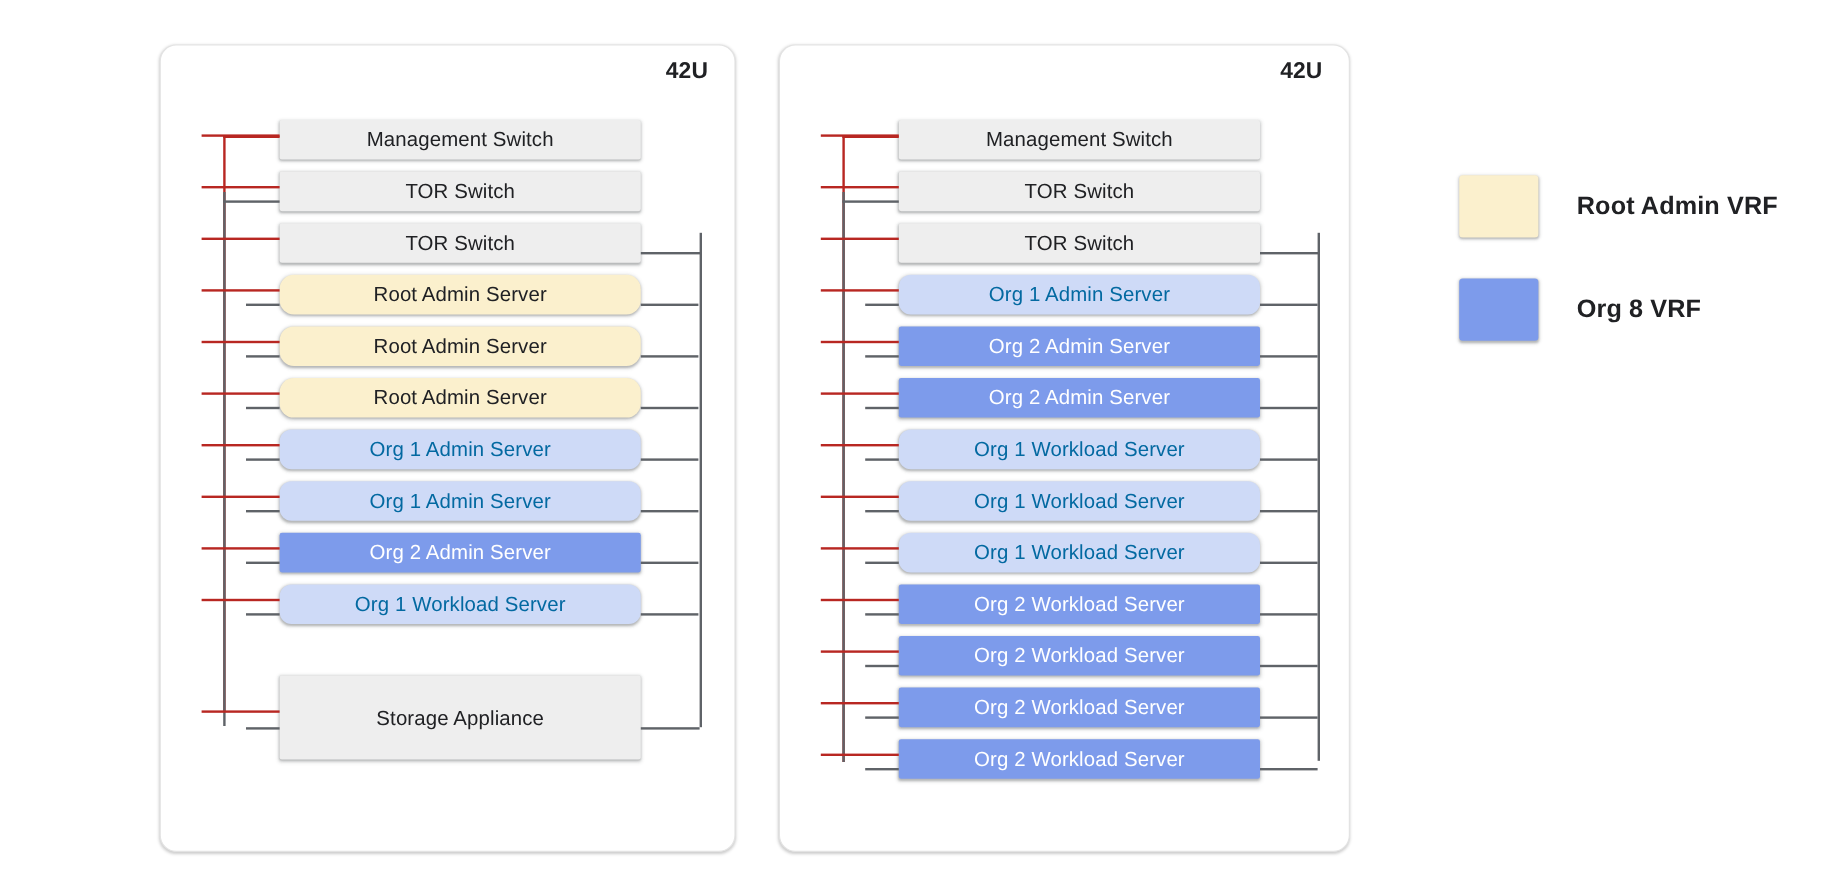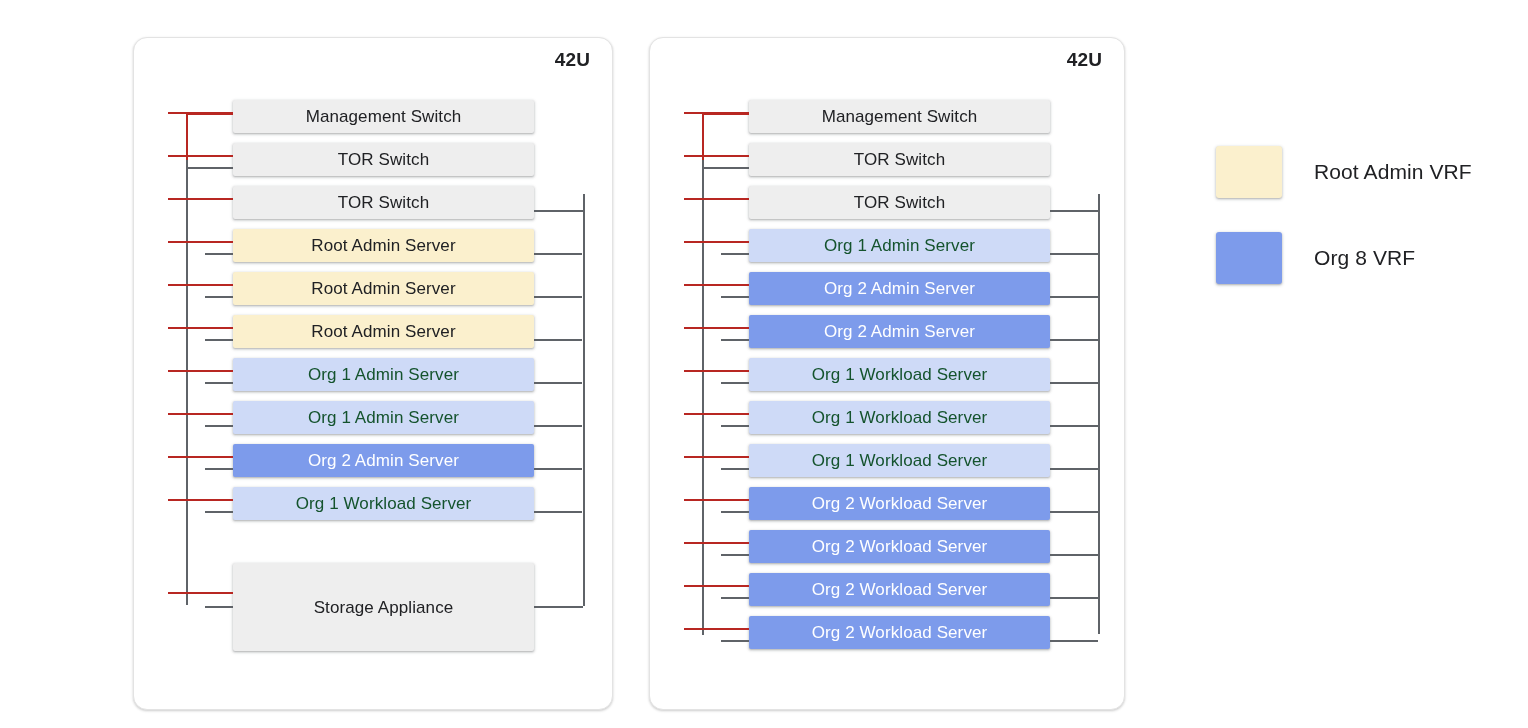--- a/index.html
+++ b/index.html
@@ -37,34 +37,34 @@
     align-items:center;
     justify-content:center;
     border-radius:2px;
     font-size:17px;
     line-height:1;
     letter-spacing:.1px;
     white-space:nowrap;
     box-shadow:0 1px 2px rgba(60,64,67,.30), 0 1px 3px 1px rgba(60,64,67,.12);
   }
   .dev.t-switch  { background:#eeeeee; color:#202124; }
-  .dev.t-root    { background:#fbf0cd; color:#202124; }
-  .dev.t-org1    { background:#cedaf7; color:#14532d; }
+  .dev.t-root    { background:#fbf0cd; color:#202124;border-radius:12px; }
+  .dev.t-org1    { background:#cedaf7; color:#0369a1;border-radius:10px; }
   .dev.t-org2    { background:#7d9beb; color:#ffffff; }
   .dev.t-storage { background:#eeeeee; color:#202124; }
 
   
   .wire{position:absolute;}
   .wire.h{height:0;border-top-width:2px;border-top-style:solid;}
   .wire.v{width:0;border-left-width:2px;border-left-style:solid;}
   .wire.red{border-color:#b82722;}
   .wire.gray{border-color:#5f6368;}
 
   
-  #legend{position:absolute;left:1216px;top:146px;width:290px;}
+  #legend{position:absolute;left:1216px;top:146px;width:290px;font-weight:bold;}
   .legend-row{
     position:relative;
     height:52px;
     margin-bottom:34px;
     display:flex;
     align-items:center;
   }
   .legend-swatch{
     width:66px;height:52px;
     border-radius:3px;
@@ -160,21 +160,21 @@
     </div>
     <div class="wire h red" style="left:168px;top:456px;width:65px;"></div>
     <div class="wire h gray" style="left:205px;top:468px;width:28px;"></div>
     <div class="wire h gray" style="left:534px;top:468px;width:48px;"></div>
     <div class="dev t-org1" style="left:233px;top:487px;width:301px;height:33px;">
       <span>Org 1 Workload Server</span>
     </div>
     <div class="wire h red" style="left:168px;top:499px;width:65px;"></div>
     <div class="wire h gray" style="left:205px;top:511px;width:28px;"></div>
     <div class="wire h gray" style="left:534px;top:511px;width:48px;"></div>
-    <div class="dev t-storage" style="left:233px;top:563px;width:301px;height:88px;text-align:center;">
+    <div class="dev t-storage" style="left:233px;top:563px;width:301px;height:70px;text-align:center;">
       <span>Storage Appliance</span>
     </div>
     <div class="wire h red" style="left:168px;top:592px;width:65px;"></div>
     <div class="wire h gray" style="left:205px;top:606px;width:28px;"></div>
     <div class="wire h gray" style="left:534px;top:606px;width:49px;"></div>
     <div class="wire h red" style="left:186px;top:113px;width:47px;"></div>
     <div class="dev t-switch" style="left:749px;top:100px;width:301px;height:33px;">
       <span>Management Switch</span>
     </div>
     <div class="wire h red" style="left:684px;top:112px;width:65px;"></div>

